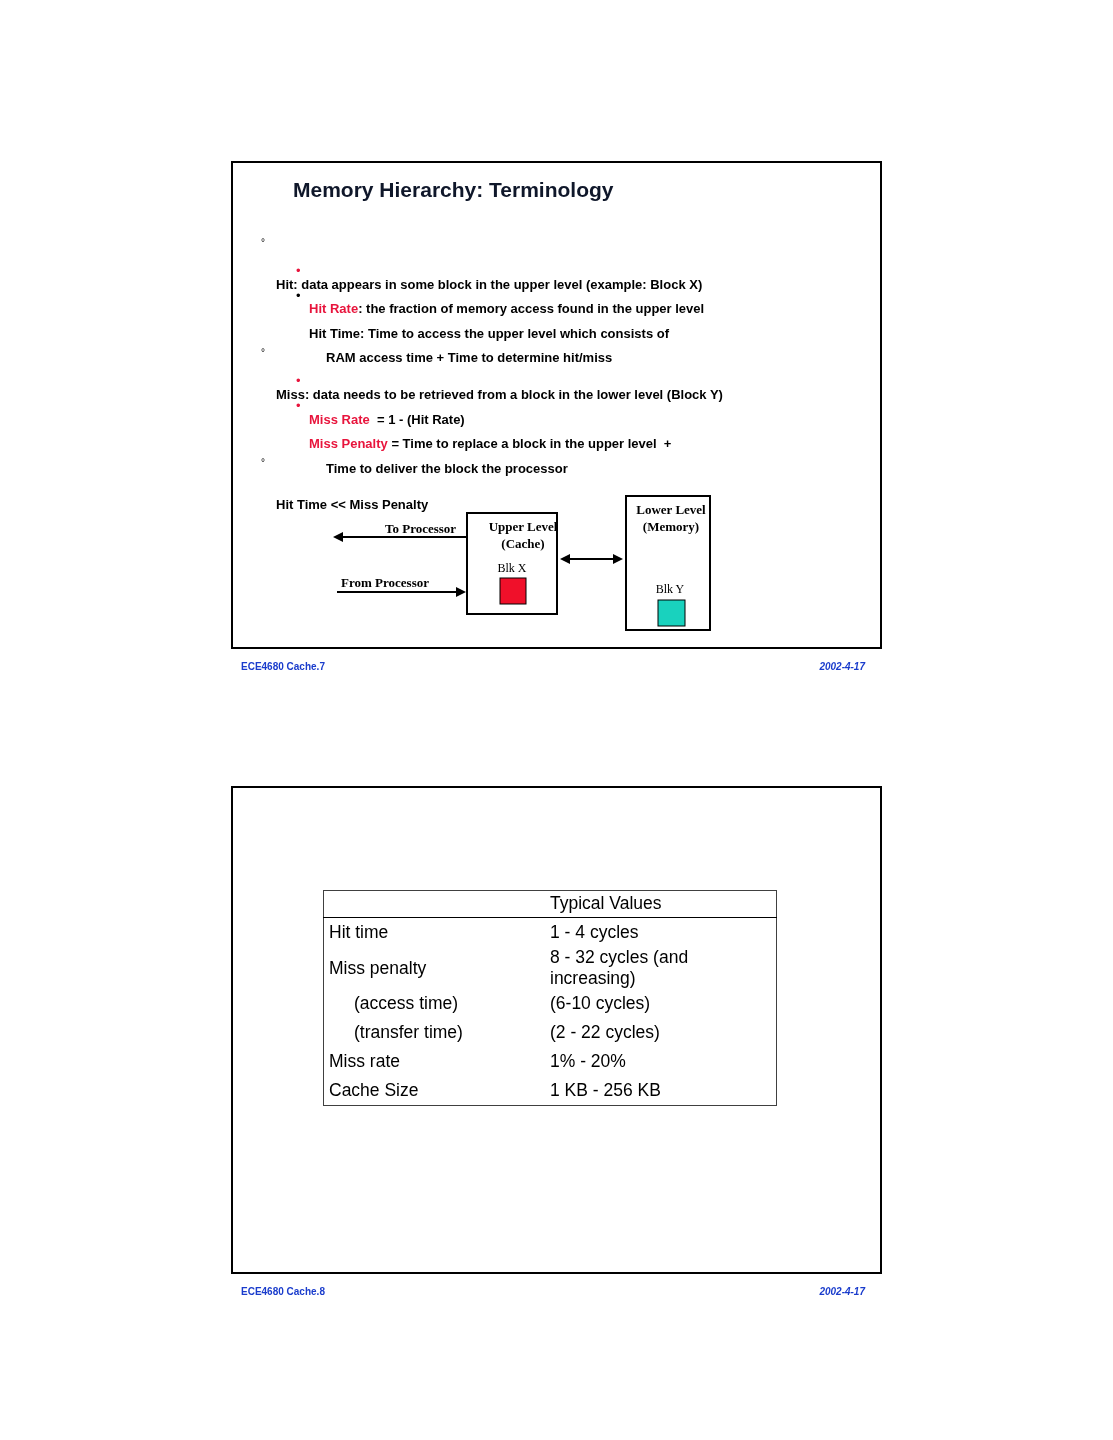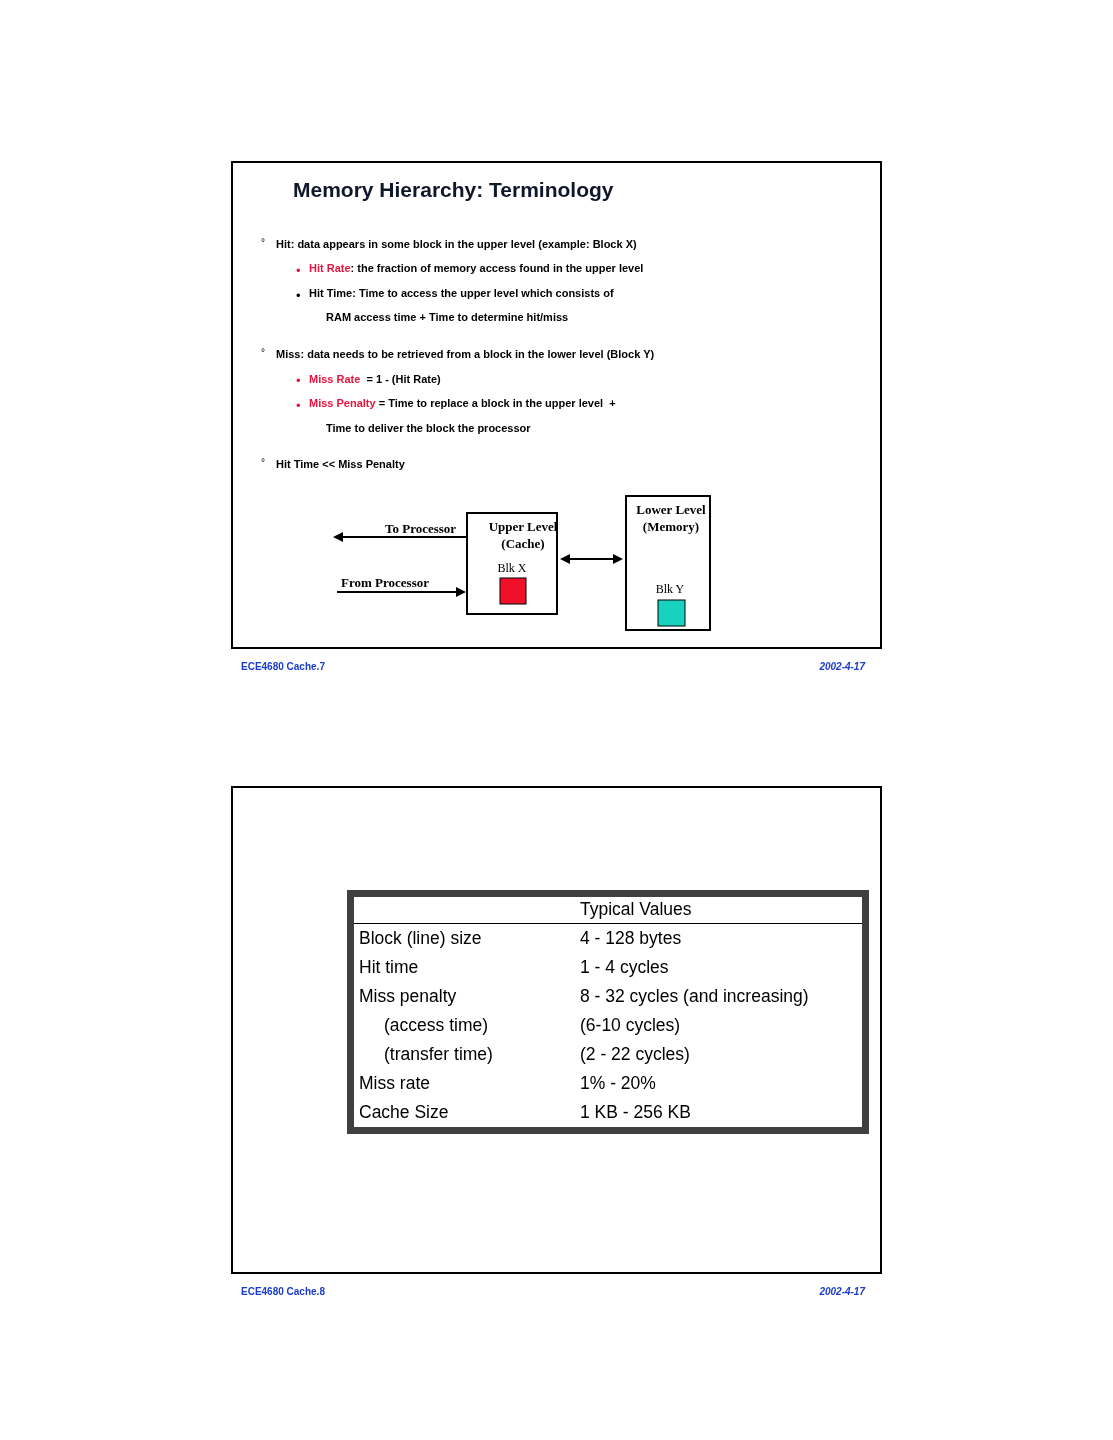--- a/index.html
+++ b/index.html
@@ -6,27 +6,27 @@
     body { width: 1113px; height: 1440px; position: relative; overflow: hidden; font-family: "Liberation Sans", sans-serif; }
     .slide { position: absolute; left: 231px; width: 651px; height: 488px; border: 2px solid #000; box-sizing: border-box; background: #fff; }
     #slide1 { top: 161px; }
     #slide2 { top: 786px; }
     .title { position: absolute; color: #0f172a; font-weight: bold; font-size: 21px; white-space: nowrap; }
     #slide1 .title { left: 60px; top: 15px; }
     #slide2 .title { left: 54px; top: 23px; }
     .footer { position: absolute; top: 498px; font-size: 10px; font-weight: bold; color: #1a3ccc; }
     .footer-left { left: 8px; }
     .footer-right { right: 15px; font-style: italic; }
-    .line { position: absolute; font-size: 11px; font-weight: bold; color: #000; white-space: nowrap; }
+    .line { position: absolute; font-size: 13px; font-weight: bold; color: #000; white-space: nowrap; margin-top: 39px; }
     .red { color: #e8143c; }
     .deg { position: absolute; font-size: 10px; font-weight: normal; color: #000; }
     .dot { position: absolute; font-size: 13px; }
     .diagram { position: absolute; left: 90px; top: 330px; width: 400px; height: 145px; }
     .serif { font-family: "Liberation Serif", serif; }
-    table.tv { position: absolute; left: 90px; top: 102px; width: 522px; border: 7px solid #404040; border-collapse: collapse; font-size: 17.5px; color: #000; margin-left: 24px; }
+    table.tv { position: absolute; left: 90px; top: 102px; width: 454px; border: 1px solid #404040; border-collapse: collapse; font-size: 17.5px; color: #000; }
     table.tv th { font-weight: normal; text-align: left; padding: 1px 5px 2px; border-bottom: 1px solid #000; height: 23px; }
     table.tv td { padding: 0 5px; height: 29px; }
     table.tv td.c1 { width: 186px; }
     table.tv td.indent { padding-left: 30px; }
   </style>
 </head>
 <body>
 
 <div class="slide" id="slide1">
   <div class="title">Memory Hierarchy: Terminology</div>
@@ -96,24 +96,20 @@
 
   <table class="tv">
     <thead>
       <tr>
         <th></th>
         <th>Typical Values</th>
       </tr>
     </thead>
     <tbody>
       <tr>
-        <td class="c1">Block (line) size</td>
-        <td>4 - 128 bytes</td>
-      </tr>
-      <tr>
         <td class="c1">Hit time</td>
         <td>1 - 4 cycles</td>
       </tr>
       <tr>
         <td class="c1">Miss penalty</td>
         <td>8 - 32 cycles (and increasing)</td>
       </tr>
       <tr>
         <td class="c1 indent">(access time)</td>
         <td>(6-10 cycles)</td>

